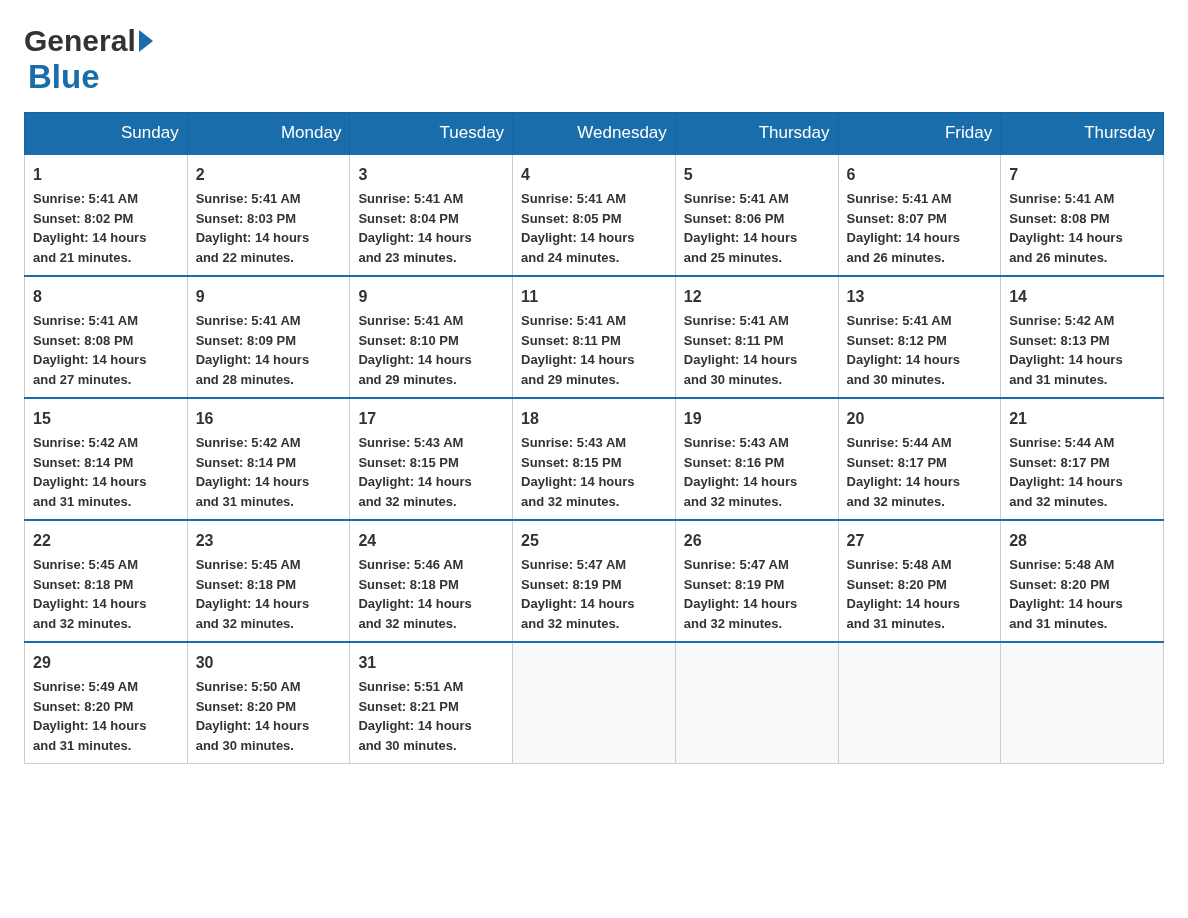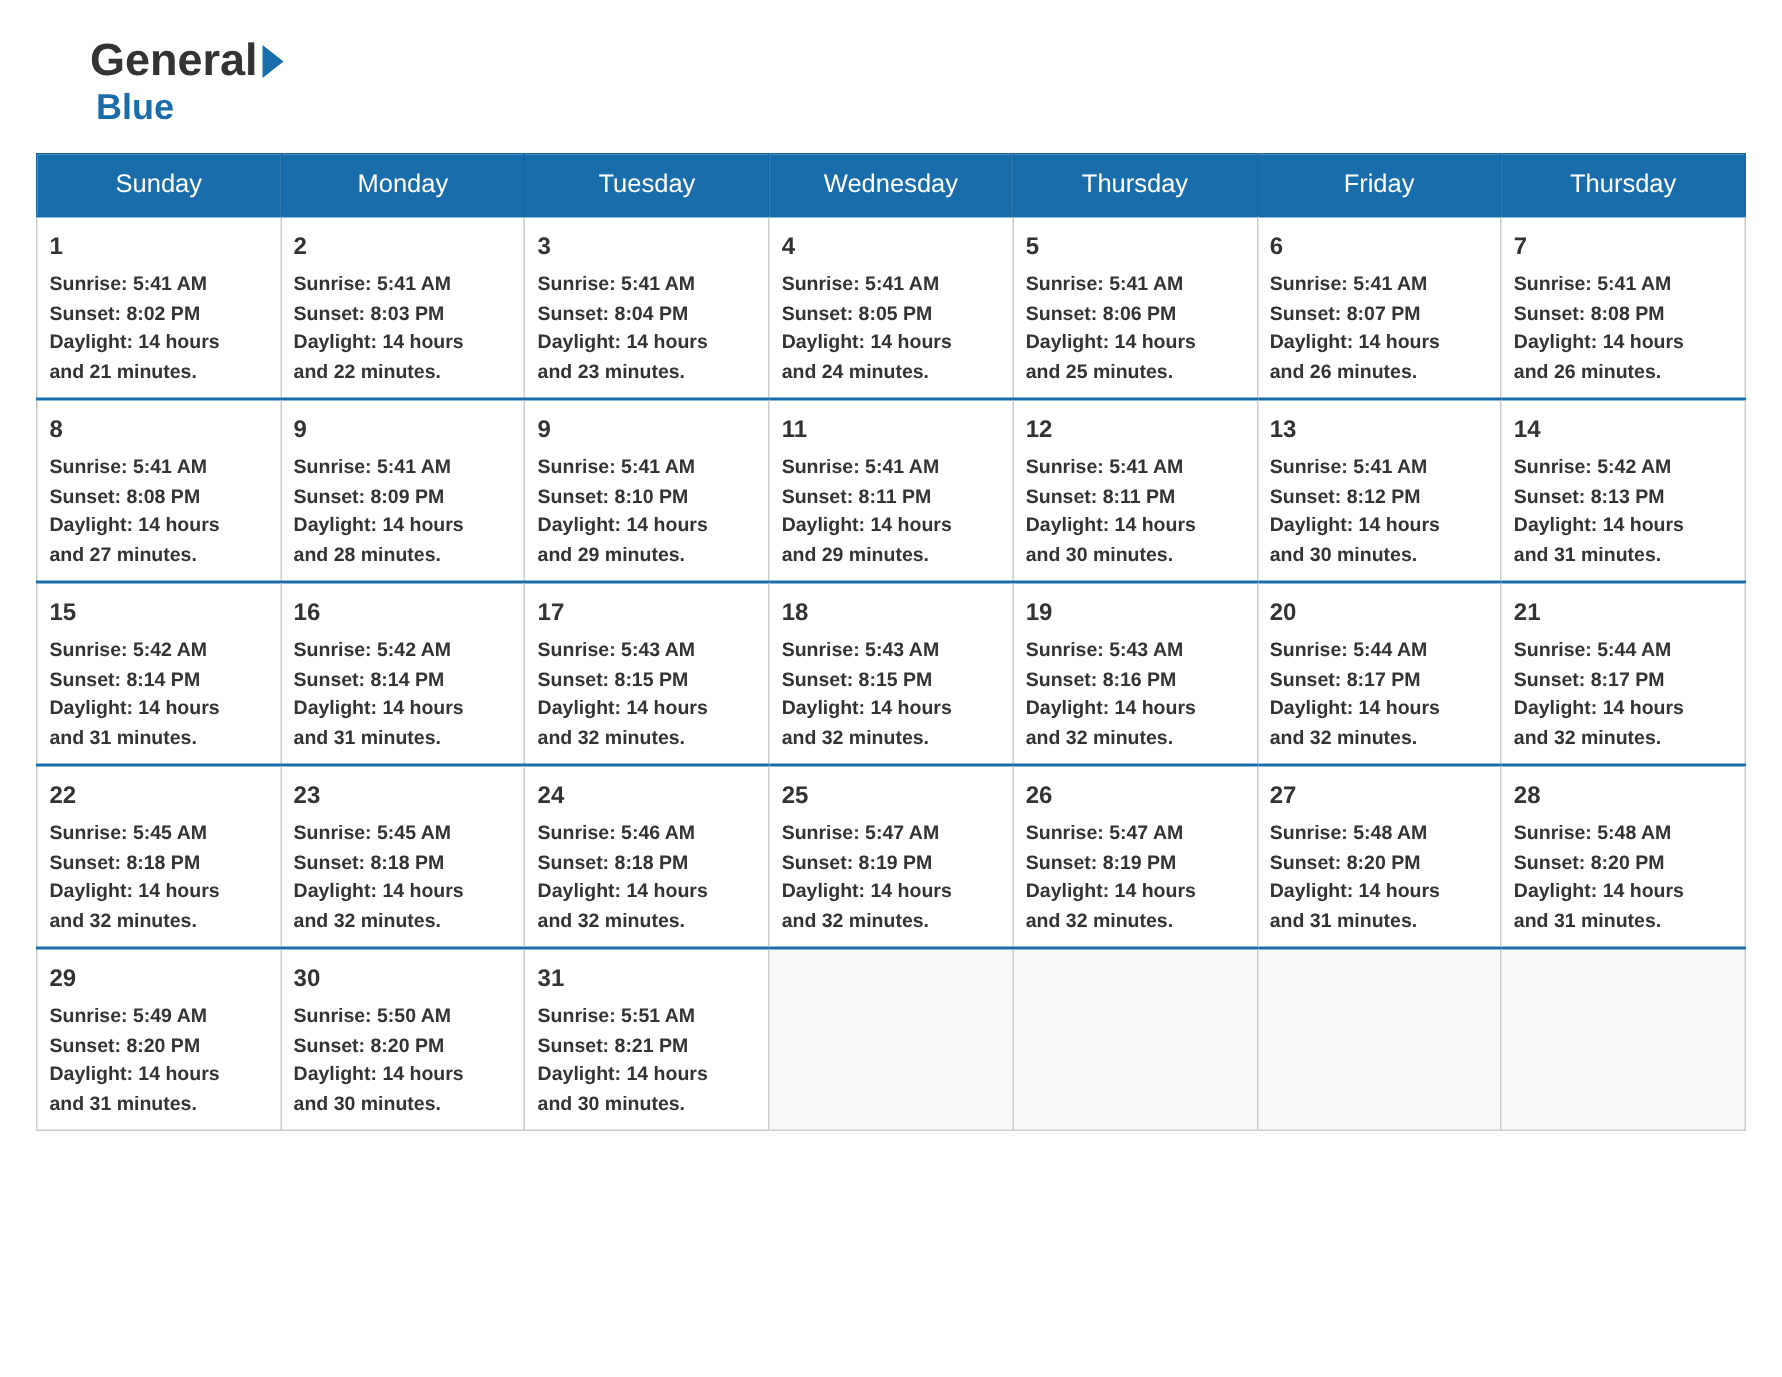--- a/index.html
+++ b/index.html
@@ -8,21 +8,20 @@
       background: #fff;
       padding: 24px;
       width: 1188px;
       min-height: 918px;
     }
     .header {
       display: flex;
       justify-content: space-between;
       align-items: flex-start;
       margin-bottom: 16px;
-      margin-left: 36px;
     }
     .logo {
       display: flex;
       flex-direction: column;
       align-items: flex-start;
     }
     .title-section {
       text-align: right;
     }
     .month-title {
@@ -40,21 +39,21 @@
       width: 100%;
       border-collapse: collapse;
       border: 1px solid #aaa;
     }
     .calendar th {
       background-color: #1a6dab;
       color: #fff;
       padding: 10px 8px;
       font-size: 17px;
       font-weight: normal;
-      text-align: center;
+      text-align: right;
       border: 1px solid #1565a0;
     }
     .calendar td {
       vertical-align: top;
       padding: 8px;
       border: 1px solid #ccc;
       width: 14.28%;
       min-height: 110px;
       font-size: 13px;
       color: #333;
@@ -81,21 +80,21 @@
 </head>
 <body>
 
 <div class="header">
   <div class="logo">
   <div style="display:flex;align-items:center;gap:0;">
     <span style="font-size:30px;font-weight:bold;color:#333;">General</span>
     <span style="display:inline-block;width:0;height:0;border-top:11px solid transparent;border-bottom:11px solid transparent;border-left:14px solid #1a6dab;margin:0 3px;"></span>
   </div>
   <div>
-    <span style="font-size:24px;font-weight:bold;color:#1a6dab;margin-left:4px;">Blue</span>
+    <span style="font-size:33px;font-weight:bold;color:#1a6dab;margin-left:4px;">Blue</span>
   </div>
 </div>
   <div class="title-section">
     <div class="month-title"></div>
     <div class="location"></div>
   </div>
 </div>
 
 <table class="calendar">
   <thead>

